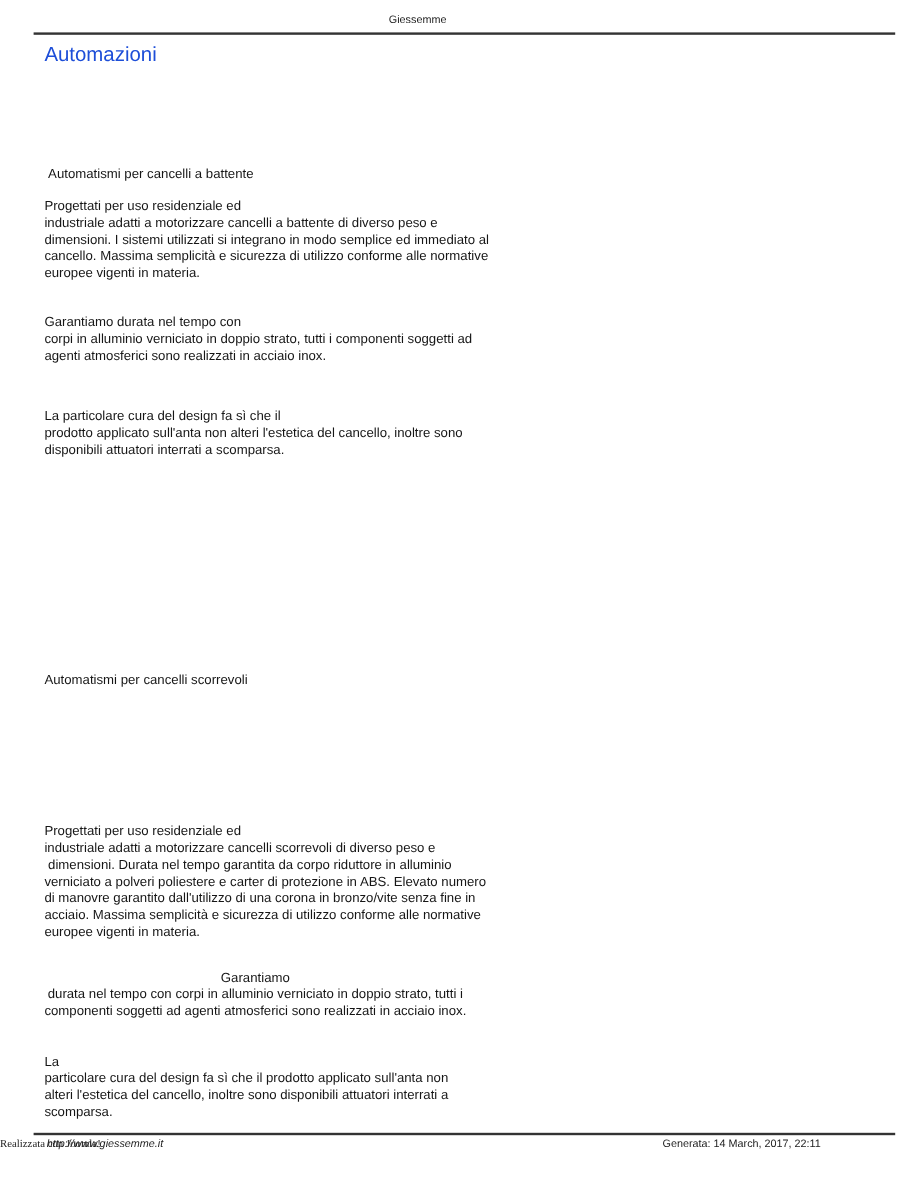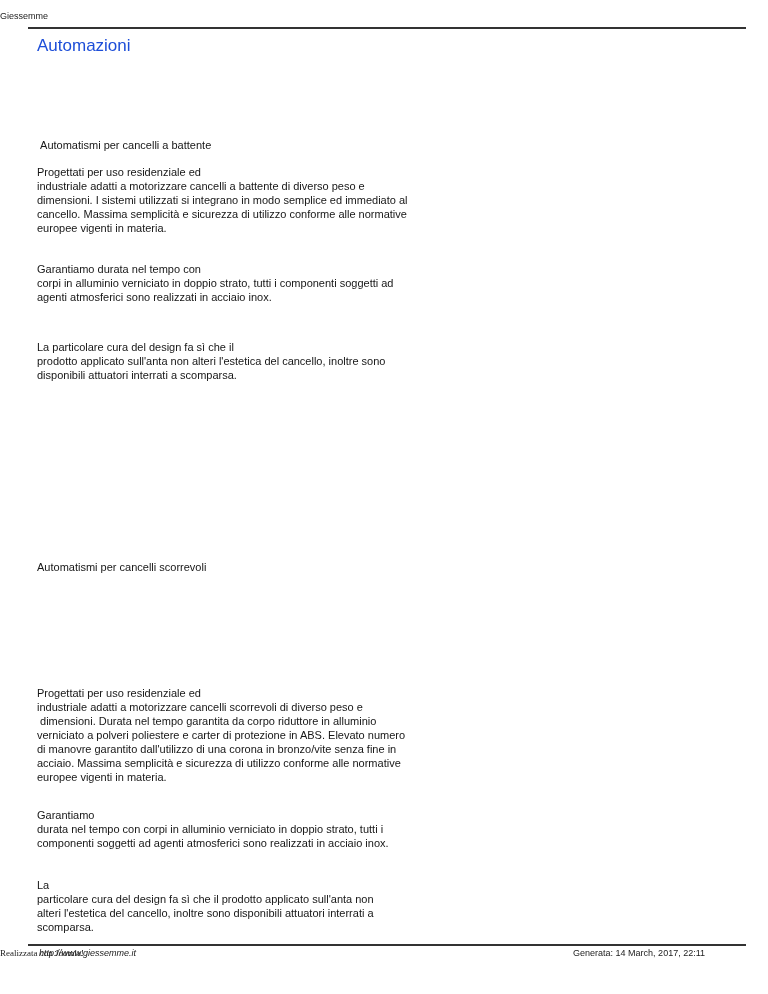--- a/index.html
+++ b/index.html
@@ -26,42 +26,42 @@
     color: #1c1c1c;
     white-space: pre;
   }
   .body-text {
     position: absolute;
     font-size: 11px;
     line-height: 14px;
     white-space: pre-wrap;
     color: #161616;
   }
-  #site-title   { top: 11px; left: 0; width: 696px; text-align: left; }
+  #site-title   { top: 11px; left: 0; width: 696px; text-align: center; }
   #header-rule  { top: 27px; }
   #page-title   {
     position: absolute;
     top: 36px; left: 37px;
     font-size: 17px;
     line-height: 20px;
     font-weight: 400;
     color: #1d4ed8;
   }
   #s1-heading { top: 138px; left: 37px; }
   #s1-p0      { top: 165px; left: 37px; }
   #s1-p1      { top: 262px; left: 37px; }
   #s1-p2      { top: 340px; left: 37px; }
   #s2-heading { top: 560px; left: 37px; }
   #s2-p0      { top: 686px; left: 37px; }
-  #s2-p1      { top: 808px; left: 37px; }
+  #s2-p1      { top: 808px; left: 37px; text-align: center; }
   #s2-p2      { top: 878px; left: 37px; }
   #footer-rule      { top: 944px; }
   #footer-url       { top: 948px; left: 39px; font-style: italic; }
   #footer-credit    { top: 948px; left: 0; width: 730px; text-align: left; font-family: Liberation Serif, serif; }
-  #footer-generated { top: 948px; right: 63px; }
+  #footer-generated { top: 948px; right: 84px; }
 </style>
 </head>
 <body>
 
 <div id="site-title" class="small-text">Giessemme</div>
 
 <div id="header-rule" class="rule"></div>
 
 <h1 id="page-title">Automazioni</h1>
 

